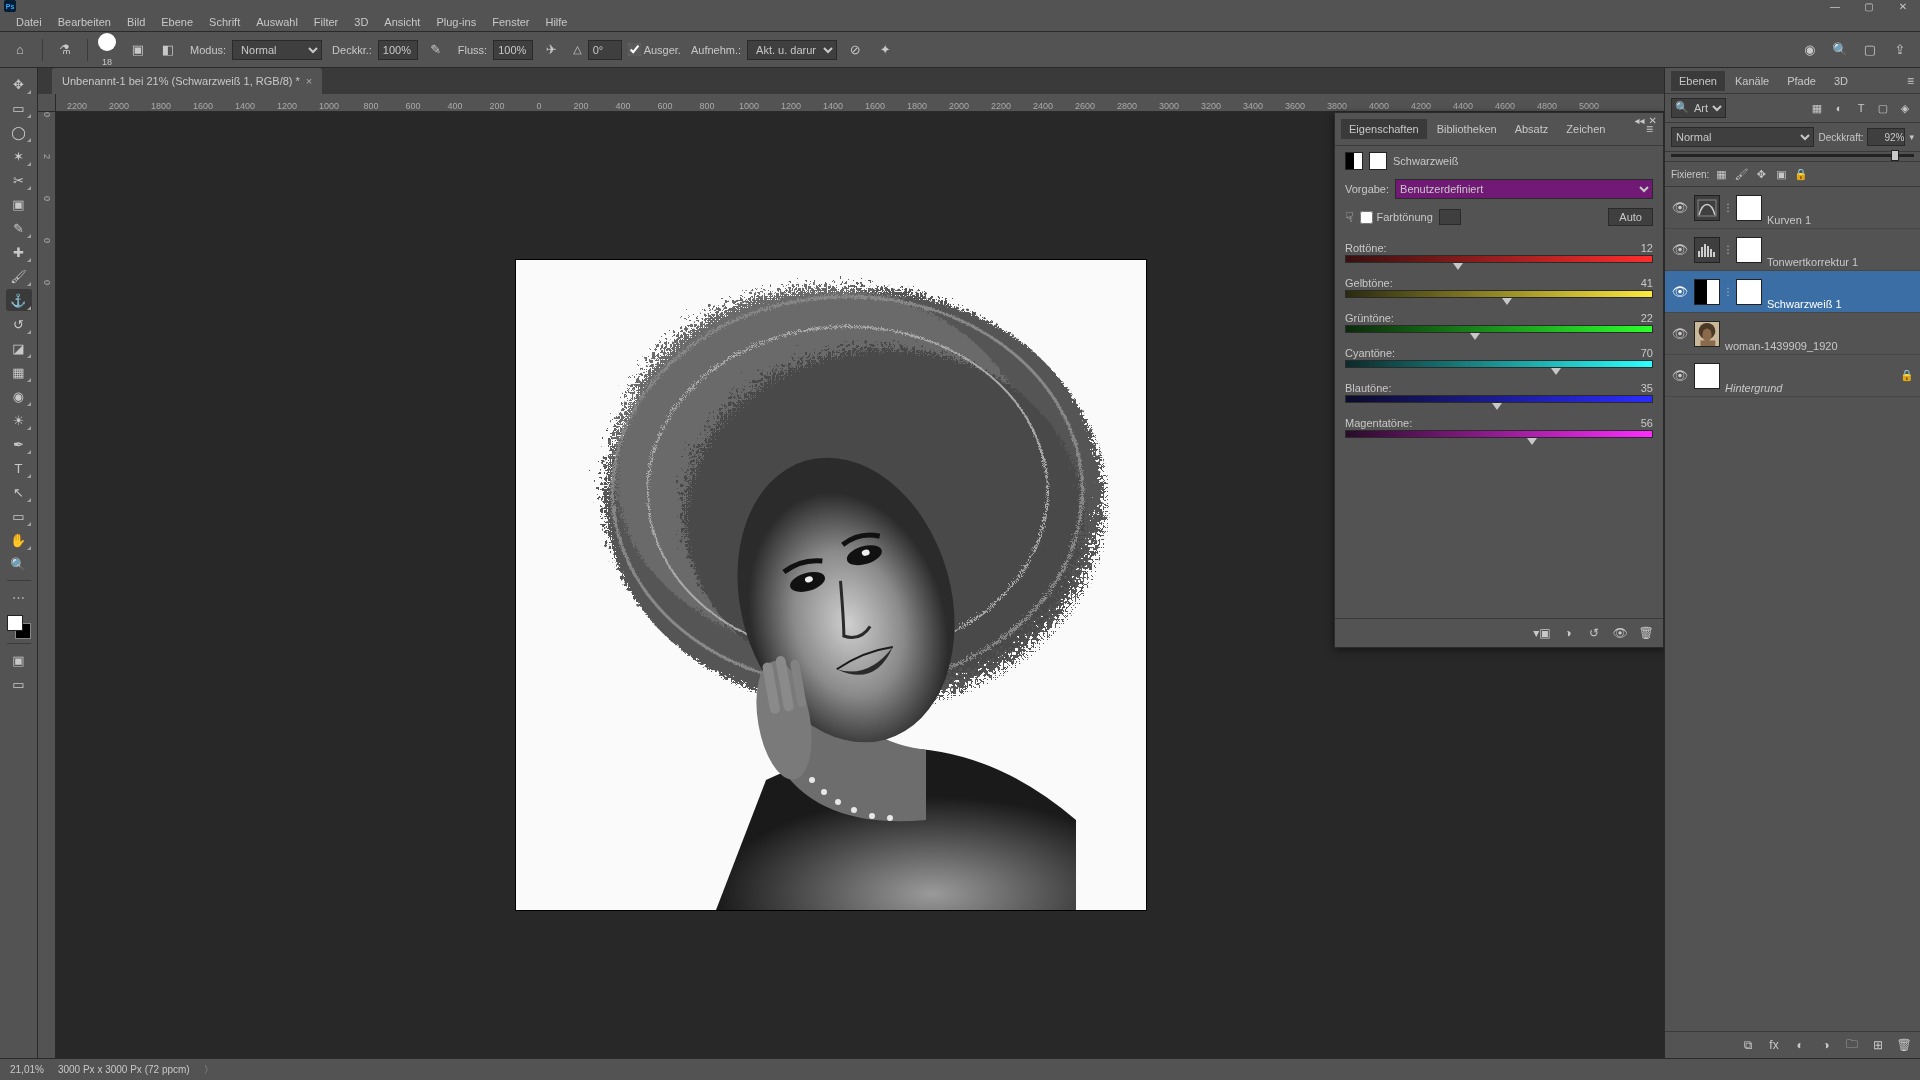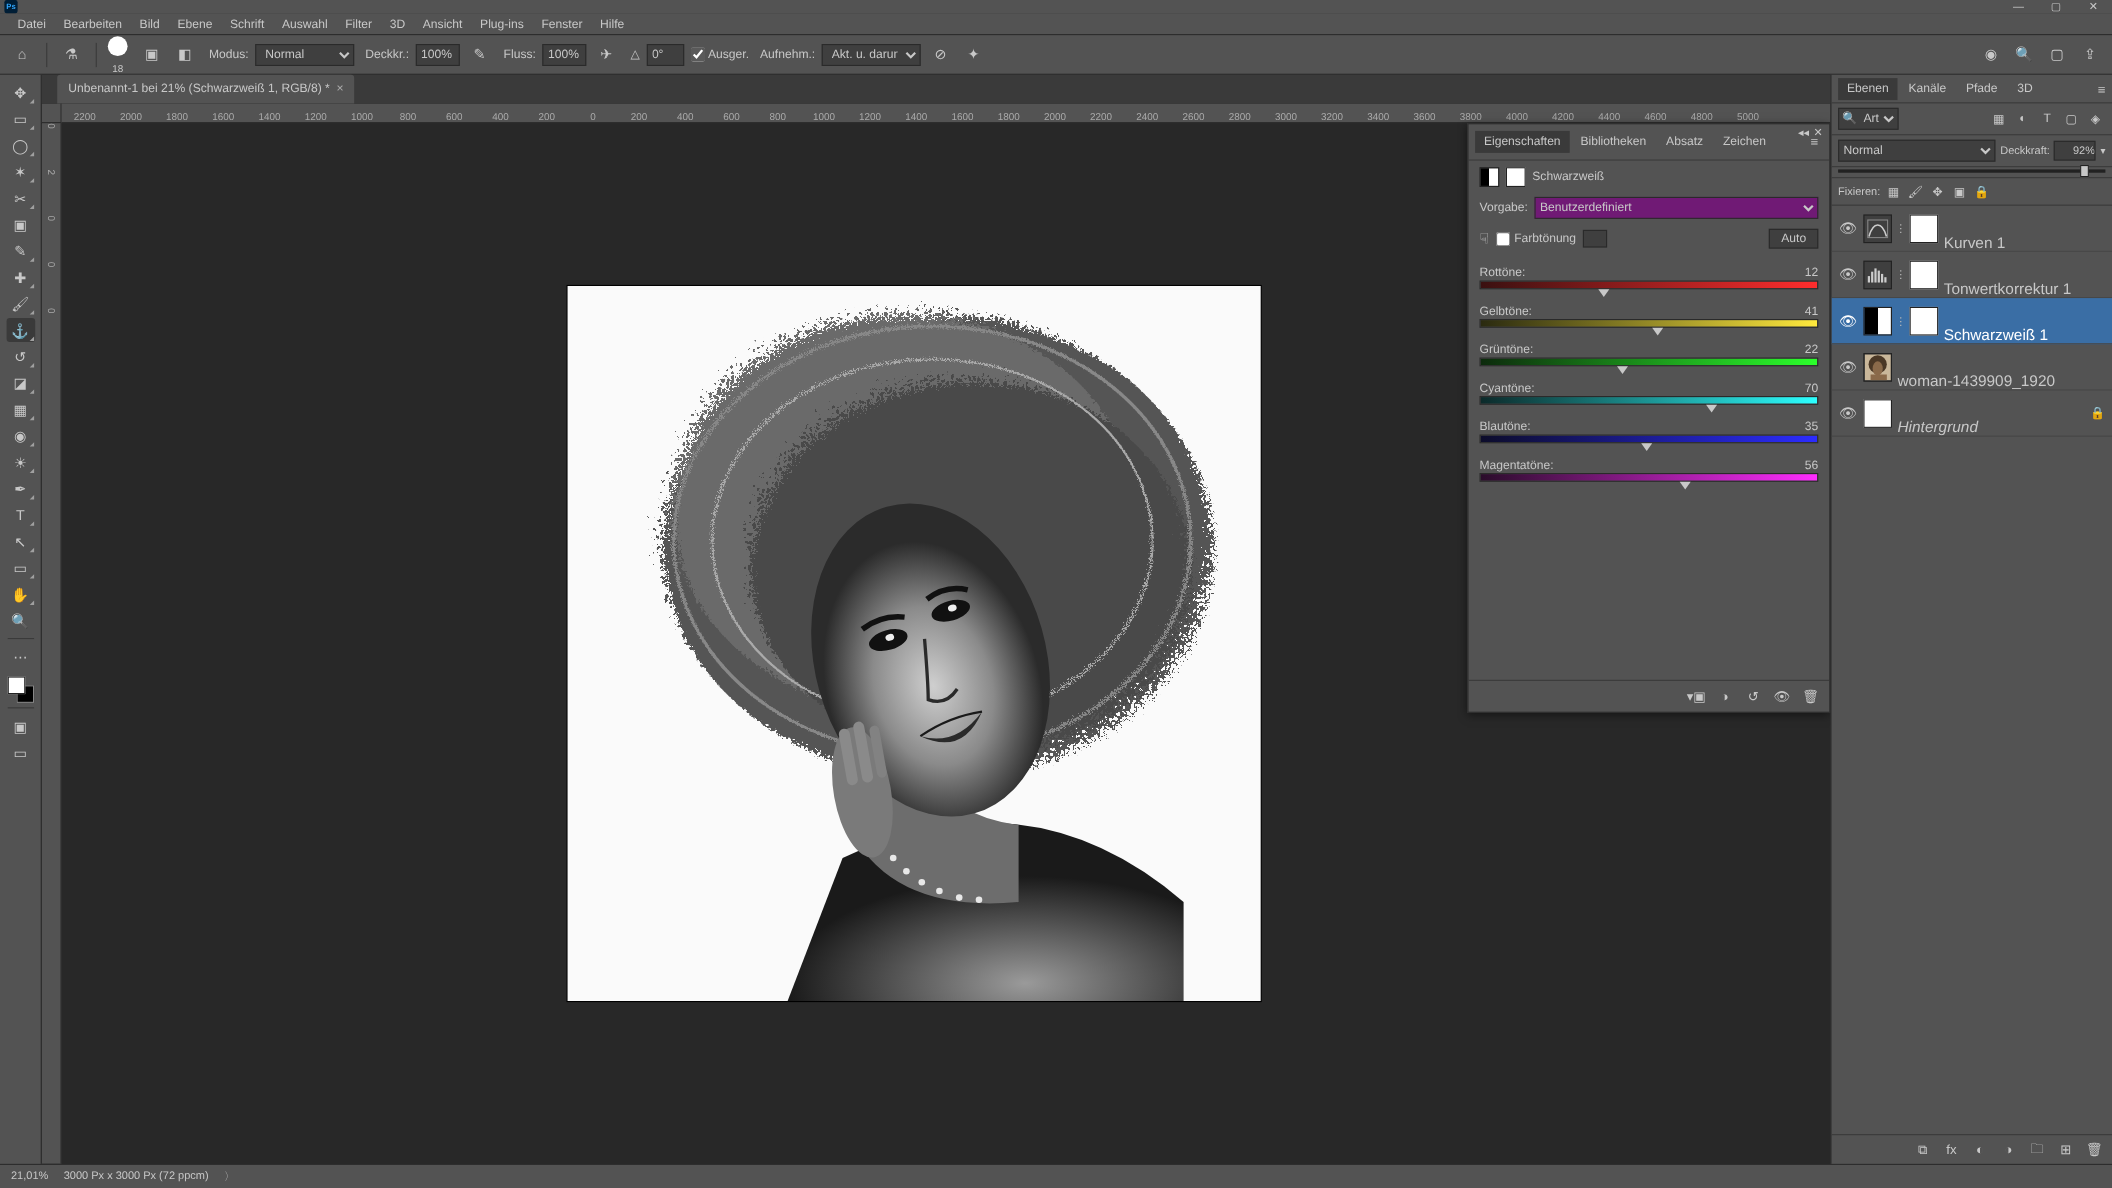--- a/index.html
+++ b/index.html
@@ -116,21 +116,21 @@
 .rightdock .lockrow .fillgap { flex: 1; }
 .rightdock .layerlist { flex: 1; overflow: auto; }
 .layer { display: flex; align-items: center; height: 42px; padding: 0 6px; gap: 5px; border-bottom: 1px solid #474747; }
 .layer.selected { background: #3a6ea5; color: #fff; }
 .layer .eye { width: 18px; font-size: 13px; text-align: center; }
 .layer .adj-th { width: 26px; height: 26px; display: flex; align-items: center; justify-content: center; background: #3f3f3f; border: 1px solid #222; font-size: 14px; }
 .layer .clip { font-size: 10px; margin: 0 -2px; color: #bbb; }
 .layer .mask-th { width: 26px; height: 26px; background: #fff; border: 1px solid #222; }
 .layer .img-th { width: 26px; height: 26px; background: #3f3f3f; border: 1px solid #222; overflow: hidden; }
 .layer .img-th svg { width: 100%; height: 100%; }
-.layer .name { font-size: 14px; flex: 1; white-space: nowrap; overflow: hidden; text-overflow: ellipsis; margin-top: 24px; }
+.layer .name { font-size: 11px; flex: 1; white-space: nowrap; overflow: hidden; text-overflow: ellipsis; margin-top: 24px; }
 .layer .lock { font-size: 11px; }
 .name.italic { font-style: italic; }
 .rightdock .dockfooter { display: flex; justify-content: flex-end; gap: 6px; padding: 4px 6px; border-top: 1px solid #3a3a3a; }
 .rightdock .dockfooter .dfico { width: 20px; height: 18px; display: flex; align-items: center; justify-content: center; font-size: 12px; }
 
 
 .statusbar { height: 22px; background: #535353; border-top: 1px solid #2a2a2a; display: flex; align-items: center; padding: 0 10px; gap: 14px; font-size: 10px; }
 .statusbar .chev { font-size: 10px; color: #aaa; }
 </style>
 </head>

